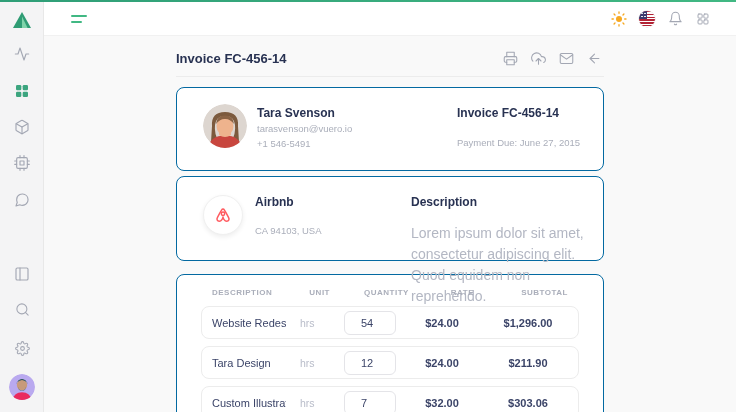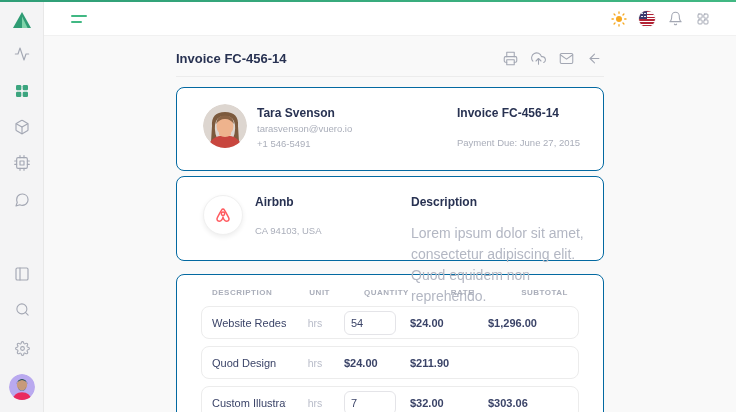--- a/index.html
+++ b/index.html
@@ -81,24 +81,24 @@
   
   .card-c { margin-top:13px; padding:13px 24px 14px; min-height:140px; }
   .tgrid { display:grid; grid-template-columns:1fr 30px 52px 64px 80px; column-gap:14px; align-items:center; }
   .thead { padding:0 11px; margin-bottom:9px; }
   .th { font-size:8px; font-weight:700; letter-spacing:.5px; color:#aaaeba; }
   .th.r { text-align:right; } .th.c { text-align:right;margin-left:20px; }
   .trow { height:33px; border:1px solid #ececec; border-radius:8px; padding:0 10px;
     margin-bottom:7px; background:#fff; }
   .td-desc { font-size:11px; color:#3b4468; font-weight:500;
     white-space:nowrap; overflow:hidden; }
-  .td-unit { font-size:10.5px; color:#b8bcc9; text-align:center; }
-  .td-money { font-size:11px; color:#3b4468; font-weight:600; text-align:left; }
+  .td-unit { font-size:10.5px; color:#b8bcc9; text-align:left; }
+  .td-money { font-size:11px; color:#3b4468; font-weight:600; text-align:center; }
   .qty-input { width:52px; height:24px; border:1px solid #e4e4e8; border-radius:6px;
-    padding:0 0 0 6px; font-size:11px; color:#3b4468; font-family:"Liberation Sans",sans-serif;
+    padding:0 0 0 16px; font-size:11px; color:#3b4468; font-family:"Liberation Sans",sans-serif;
     background:#fff; outline:none; }
 </style>
 </head>
 <body>
 
 <div class="top-accent"></div>
 
 <div class="sidebar">
   <div class="side-logo">
     <svg width="22" height="22" viewBox="0 0 22 22">
@@ -308,22 +308,23 @@
 
       <div class="tgrid trow">
         <div class="td-desc">Website Redesign</div>
         <div class="td-unit">hrs</div>
         <div><input class="qty-input" type="text" value="54" style=""></div>
         <div class="td-money">$24.00</div>
         <div class="td-money">$1,296.00</div>
       </div>
 
       <div class="tgrid trow">
-        <div class="td-desc">Quod Design</div>
+        <div class="td-desc">Tara Design</div>
         <div class="td-unit">hrs</div>
+        <div><input class="qty-input" type="text" value="12" style=""></div>
         <div class="td-money">$24.00</div>
         <div class="td-money">$211.90</div>
       </div>
 
       <div class="tgrid trow">
         <div class="td-desc">Custom Illustrations</div>
         <div class="td-unit">hrs</div>
         <div><input class="qty-input" type="text" value="7" style=""></div>
         <div class="td-money">$32.00</div>
         <div class="td-money">$303.06</div>

